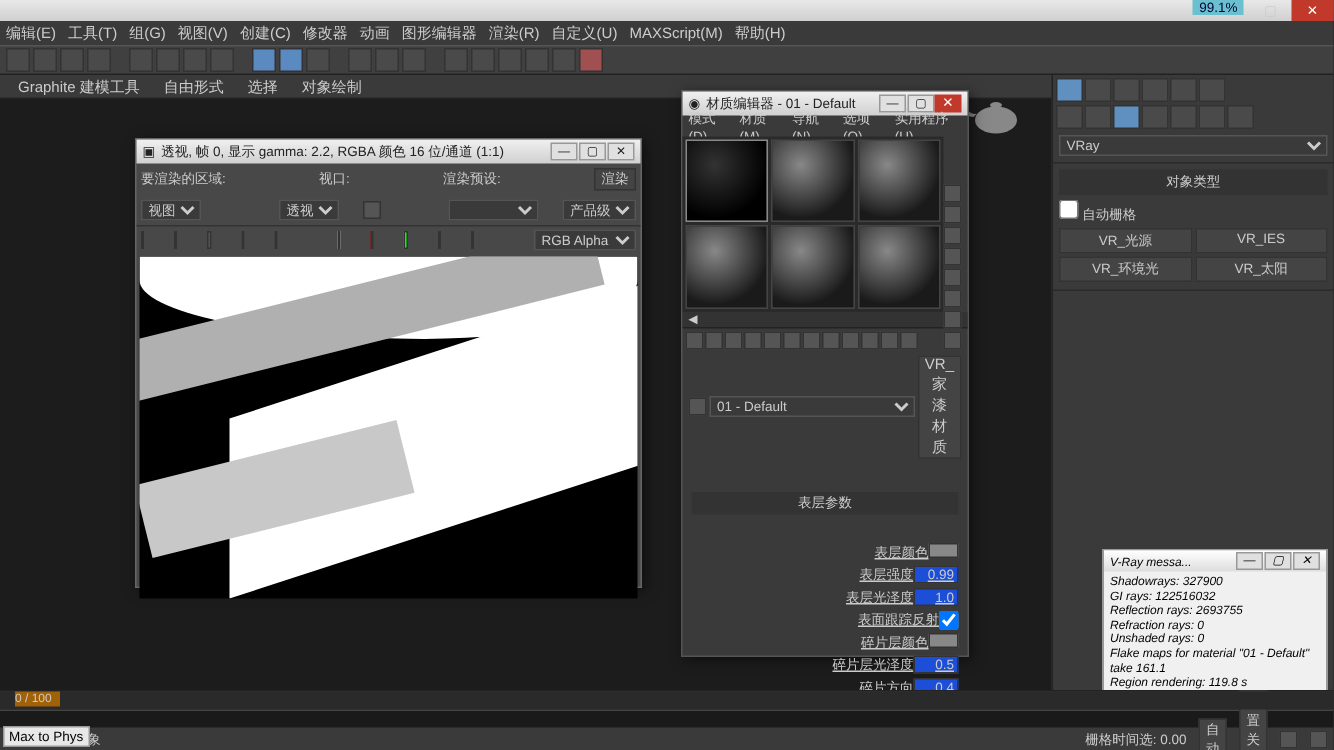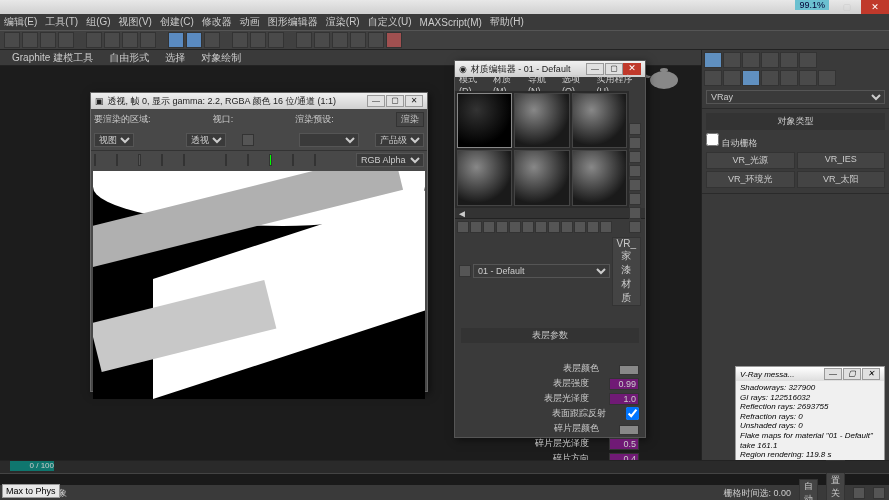--- a/index.html
+++ b/index.html
@@ -46,35 +46,35 @@
 .mat-title { height: 16px; background: linear-gradient(#f0f0f0,#d0d0d0); display: flex; align-items: center; padding: 0 4px; font-size: 9px; color: #222; }
 .mat-close { width: 18px; height: 12px; background: #c0392b; color: #fff; text-align: center; font-size: 9px; }
 .mat-menu { height: 14px; display: flex; gap: 6px; padding: 0 4px; font-size: 9px; align-items: center; }
 .mat-grid { display: grid; grid-template-columns: repeat(3,1fr); gap: 2px; padding: 2px; background: #2a2a2a; }
 .mat-sphere { aspect-ratio: 1; background: radial-gradient(circle at 35% 30%, #888, #1a1a1a 70%); border: 1px solid #444; }
 .mat-sphere.dark { background: radial-gradient(circle at 35% 30%, #333, #000 70%); border: 1px solid #888; }
 .mat-side { position: absolute; right: 2px; top: 32px; width: 14px; display: flex; flex-direction: column; gap: 2px; }
 .mat-tools { padding: 2px; display: flex; gap: 1px; flex-wrap: wrap; border-top: 1px solid #222; }
 .mat-params { padding: 2px 6px; font-size: 9px; }
 .param-title { text-align: center; background: #333; padding: 1px; margin: 18px 0; }
-.param-row { display: flex; align-items: flex-end; padding: 1px 0; gap: 20px; }
+.param-row { display: flex; align-items: flex-start; padding: 1px 0; gap: 0; text-decoration: underline; }
 .param-row .lbl { flex: 1; text-align: right; }
-.param-row .val { width: 30px; background: #701a75; border: 1px solid #333; text-align: right; padding: 0 2px; }
+.param-row .val { width: 30px; background: #1d4ed8; border: 1px solid #333; text-align: right; padding: 0 2px; }
 .param-row .sw { width: 20px; height: 10px; background: #888; border: 1px solid #333; }
 
 
 .vray-win { position: absolute; right: 4px; bottom: 24px; width: 150px; height: 110px; background: #f0f0f0; border: 1px solid #999; font-size: 8px; color: #000; font-style: italic; }
 .vray-title { height: 14px; background: linear-gradient(#fff,#ddd); display: flex; align-items: center; padding: 0 4px; }
 .vray-body { padding: 2px 4px; line-height: 1.2; }
 .vray-warn { background: #ffff80; padding: 1px 2px; }
 
 
 .timeline { position: absolute; left: 0; right: 0; bottom: 0; height: 40px; background: #3a3a3a; border-top: 1px solid #222; }
 .tl-ruler { height: 12px; background: #2a2a2a; position: relative; }
-.tl-marker { position: absolute; left: 10px; top: 0; width: 44px; height: 10px; background: #0f766e; font-size: 8px; text-align: right; }
+.tl-marker { position: absolute; left: 10px; top: 0; width: 30px; height: 10px; background: #a16207; font-size: 8px; text-align: left; }
 .tl-bar { height: 12px; background: #1a1a1a; border-top: 1px solid #444; }
 .tl-status { height: 16px; display: flex; align-items: center; padding: 0 4px; gap: 8px; font-size: 9px; }
 .maxphys { position: absolute; left: 2px; bottom: 2px; background: #e8e8e8; color: #000; padding: 1px 3px; font-size: 9px; border: 1px solid #999; }
 .pct-badge { position: absolute; right: 60px; top: 0; background: #6bc0d0; color: #003; font-size: 9px; padding: 0 4px; }
 </style>
 </head>
 <body>
 
 <div class="titlebar">
   <div class="spacer"></div>

